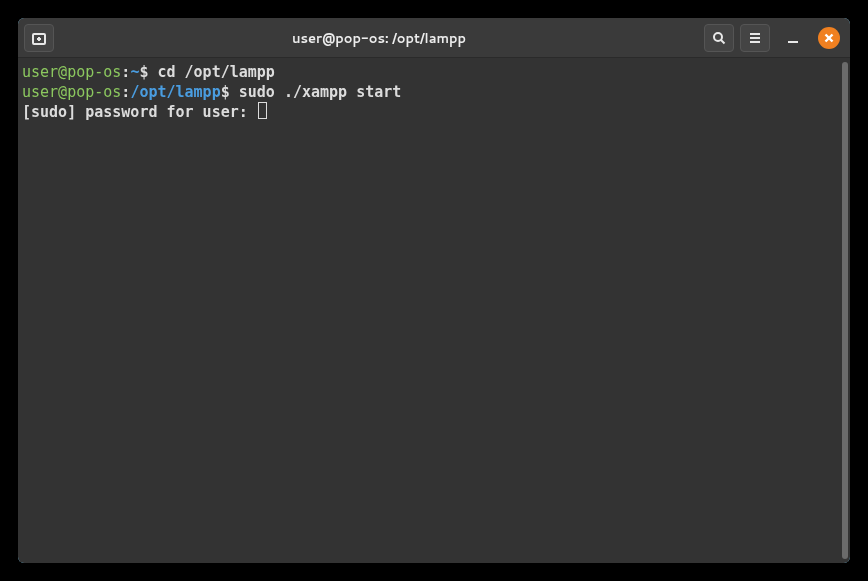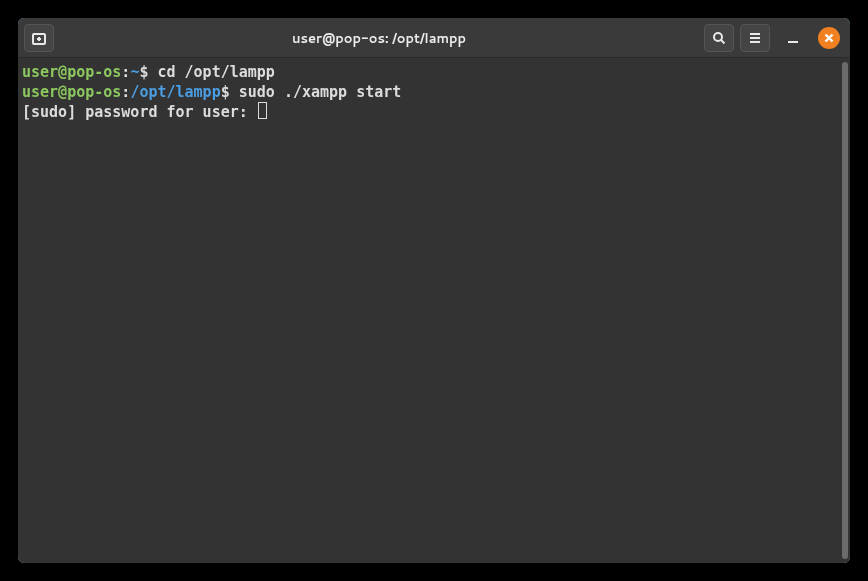--- a/index.html
+++ b/index.html
@@ -121,21 +121,21 @@
     }
     .scrollbar {
       position: absolute;
       right: 2px;
       top: 4px;
       width: 6px;
       height: calc(100% - 8px);
       background: #6b6b6b;
       border-radius: 3px;
     }
-    .c-green { color: #8cc85f; font-weight: bold; margin-top: 40px; }
+    .c-green { color: #8cc85f; font-weight: normal; margin-top: 40px; }
     .c-white { color: #dcdcdc; font-weight: bold; }
     .c-blue  { color: #4a9de0; font-weight: bold; }
     .c-dim   { color: #dcdcdc; font-weight: bold; }
     .cursor-block {
       display: inline-block;
       width: 9px;
       height: 17px;
       border: 1.5px solid #dcdcdc;
       vertical-align: -2px;
       margin-left: 1px;

